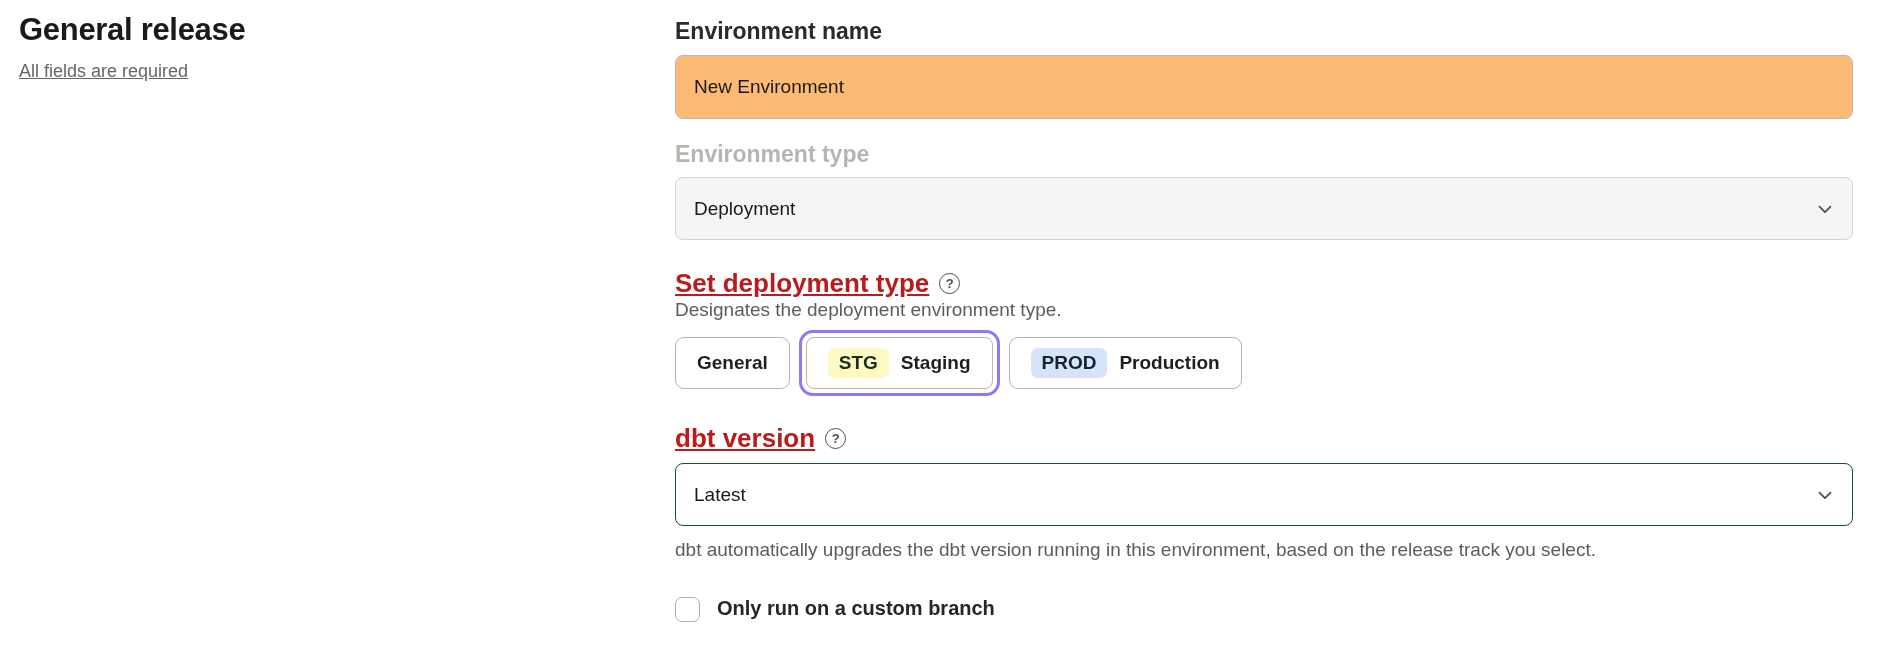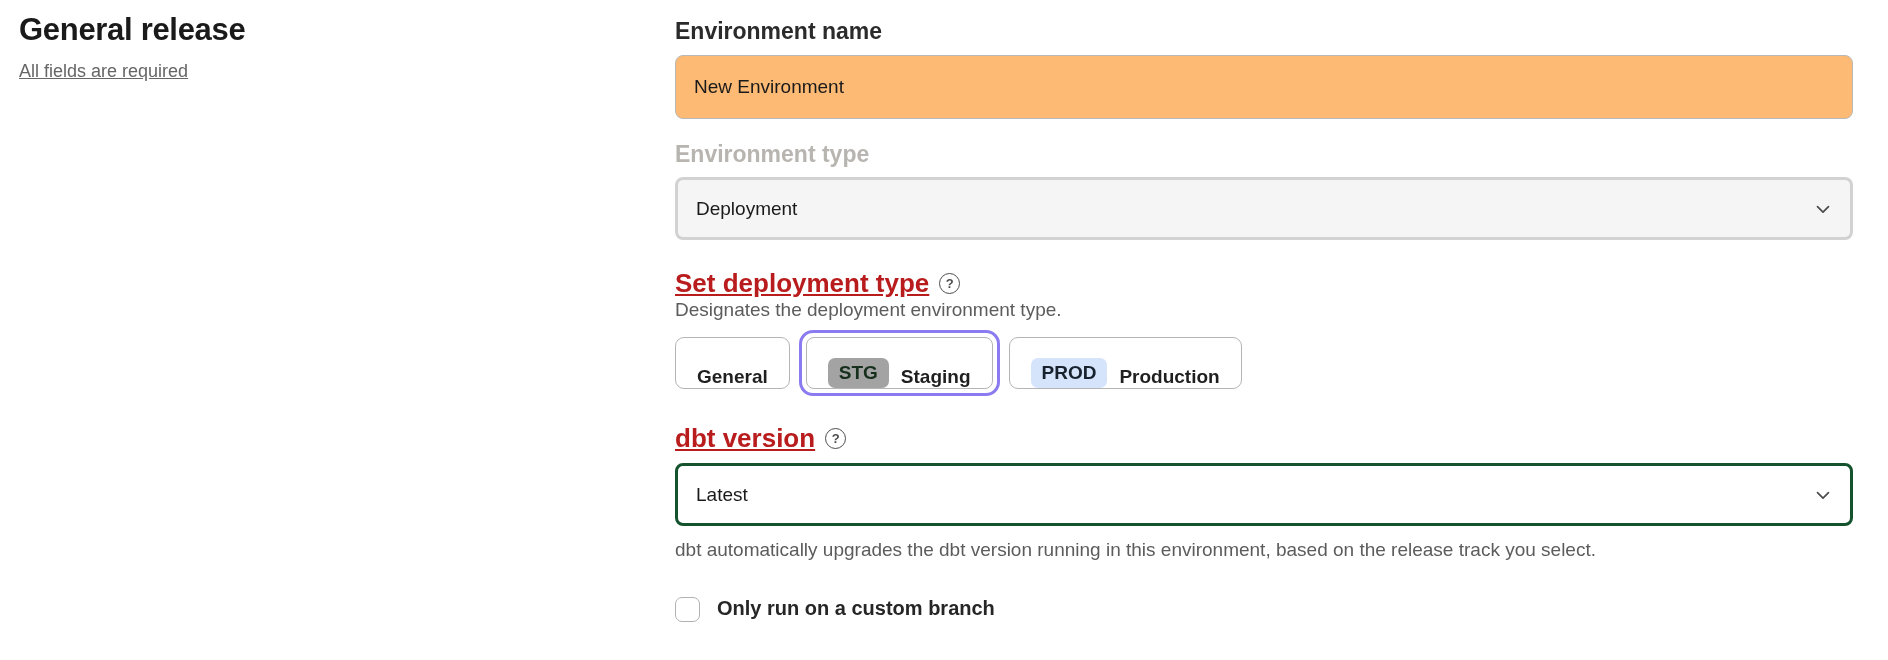--- a/index.html
+++ b/index.html
@@ -20,49 +20,49 @@
 
   .text-input {
     width: 100%; height: 64px; margin-top: 9px;
     border: 1px solid #b9b9b9; border-radius: 8px;
     padding: 0 18px; font-size: 19px; color: #1a1a1a;
     font-family: "Liberation Sans", sans-serif; background: #fdba74; outline: none;
   }
 
   .select {
     width: 100%; height: 63px; margin-top: 9px;
-    border: 3px solid #14532d; border-radius: 8px;
+    border: 1px solid #14532d; border-radius: 8px;
     padding: 0 16px 0 18px; background: #ffffff;
     display: flex; align-items: center; justify-content: space-between;
     font-size: 19px; font-weight: 500; color: #1a1a1a; cursor: pointer;
   }
   .select.disabled { background: #f5f5f5; border-color: #d2d2d2; }
   .chevron { display: flex; align-items: center; }
 
   .helper { margin-top: 14px; font-size: 19px; color: #5c5c5c; line-height: 1.25; }
   .sub-helper { font-size: 19px; color: #5c5c5c; }
 
   .section-head { margin-top: 28px; display: flex; align-items: center; gap: 10px; }
   .section-title { font-size: 26px; font-weight: 600; color: #b91c1c; text-decoration: underline; }
   .help-icon {
     width: 21px; height: 21px; border: 1.6px solid #4d4d4d; border-radius: 50%;
     display: flex; align-items: center; justify-content: center;
     font-size: 13px; font-weight: 600; color: #4d4d4d; cursor: pointer; line-height: 1;
   }
 
   .seg-row { margin-top: 9px; display: flex; align-items: center; gap: 9px; }
   .seg-btn {
-    display: flex; align-items: flex-end; gap: 12px; height: 52px; padding: 0 21px;
+    display: flex; align-items: center; gap: 12px; height: 52px; padding: 0 21px;
     background: #ffffff; border: 1px solid #b5b5b5; border-radius: 9px;
     font-family: "Liberation Sans", sans-serif;
     font-size: 19px; font-weight: 600; color: #1f1f1f; cursor: pointer;
   }
   .seg-ring { border: 3.5px solid #8a7cf0; border-radius: 14px; padding: 4px; }
   .badge { border-radius: 7px; padding: 4px 11px; font-size: 19px; font-weight: 600; }
-  .badge.stg  { background: #a3a3a3; color: #17301d; }
+  .badge.stg  { background: #fef9c3; color: #17301d; }
   .badge.prod { background: #d6e4fb; color: #17222e; }
 
   .checkbox-row { margin-top: 35px; display: flex; align-items: flex-start; gap: 17px; }
   .checkbox {
     width: 25px; height: 25px; background: #ffffff;
     border: 1.5px solid #b1b1b1; border-radius: 7px; cursor: pointer; flex: 0 0 auto;
   }
   .checkbox-label { font-size: 20px; font-weight: 600; color: #262626; cursor: default; }
 </style>
 </head>

